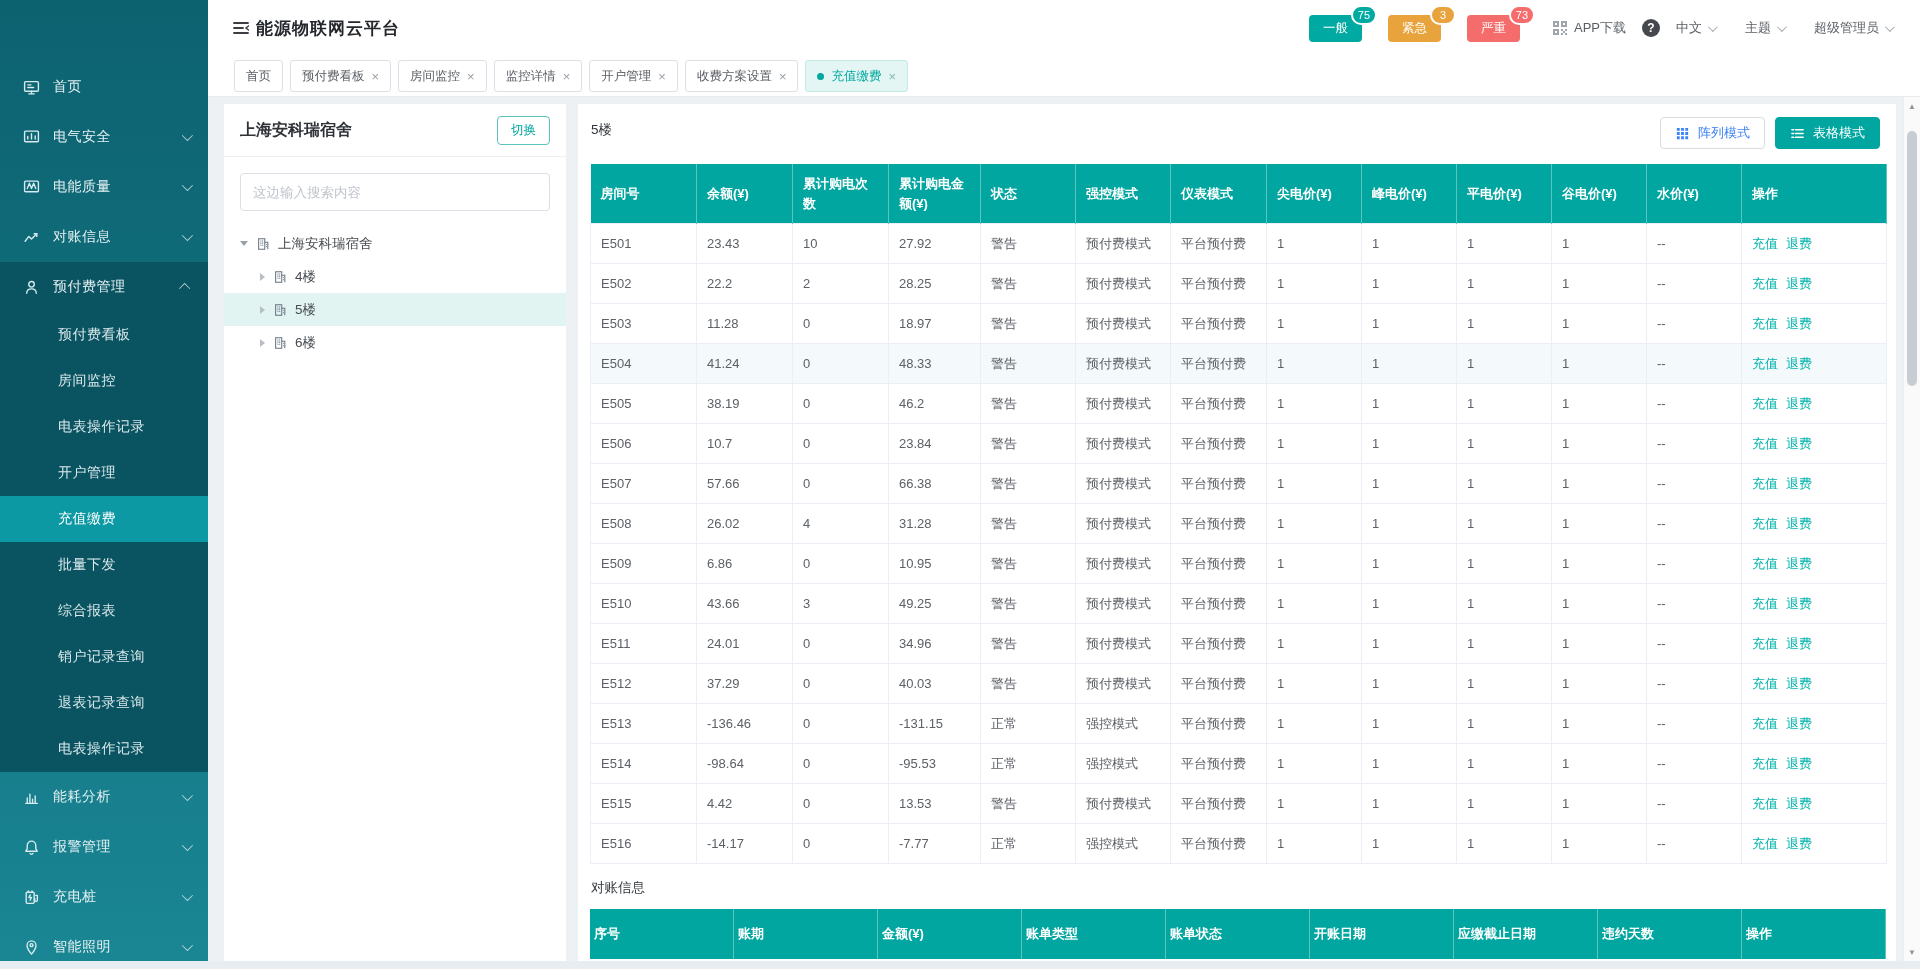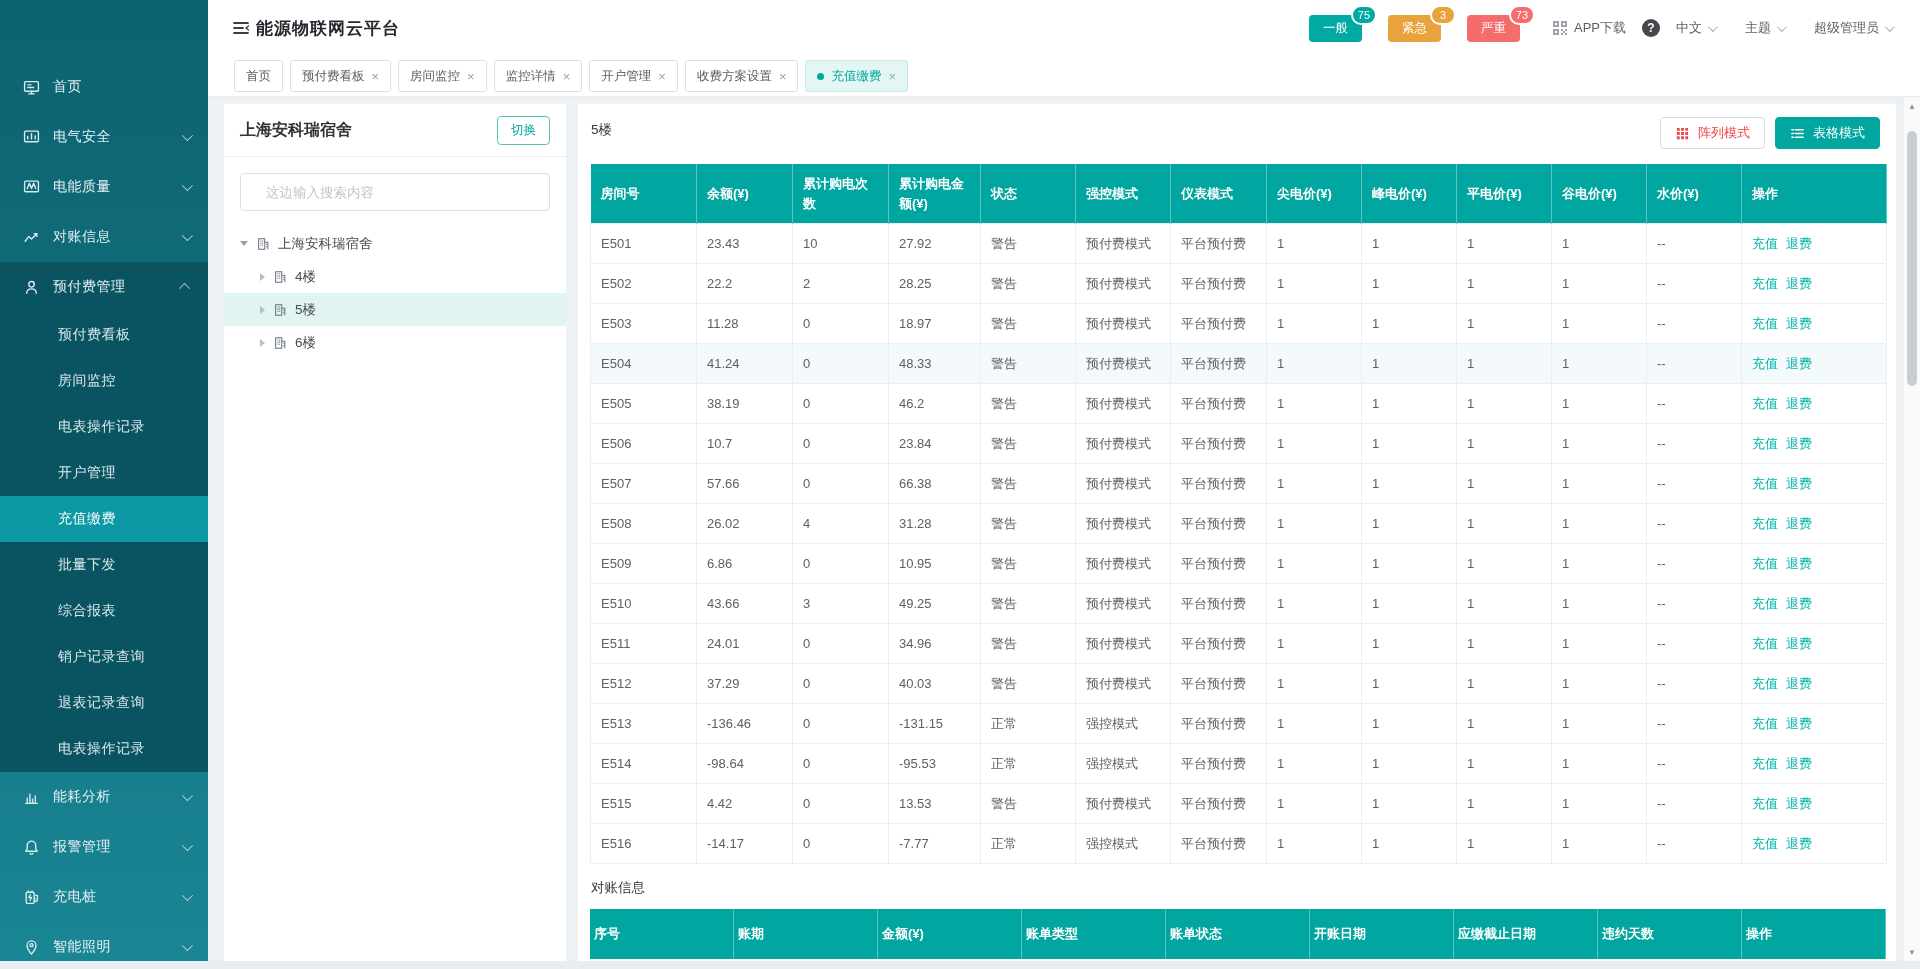--- a/index.html
+++ b/index.html
@@ -47,36 +47,36 @@
   .tab.active{background:#e4f6f4;border-color:#c4ebe7;color:#00a69f;}
   .tab.active .x{color:#7fb9b4;}
 
   
   .content{position:absolute;left:208px;top:97px;right:0;bottom:0;background:#eef1f4;}
   .tree-panel{position:absolute;left:16px;top:7px;width:342px;bottom:8px;background:#fff;box-sizing:border-box;}
   .tp-head{height:52px;display:flex;align-items:center;justify-content:space-between;padding:0 16px;border-bottom:1px solid #efefef;}
   .tp-title{font-size:16px;font-weight:bold;color:#2f3338;margin:0;}
   .switch-btn{border:1px solid #5bc2bc;color:#00a69f;background:#fff;font-size:12.5px;padding:5px 13px;border-radius:4px;cursor:pointer;}
   .tp-search{padding:16px 16px 10px 16px;}
-  .tp-search input{width:100%;height:38px;box-sizing:border-box;border:1px solid #dcdfe6;border-radius:4px;padding:0 25px;
+  .tp-search input{width:100%;height:38px;box-sizing:border-box;border:1px solid #dcdfe6;border-radius:4px;padding:0 12px;
     font-size:13.5px;color:#333;outline:none;font-family:inherit;}
   .tp-search input::placeholder{color:#c0c4cc;}
   .tree{padding:6px 0;}
   .t-row{height:33px;display:flex;align-items:center;gap:8px;font-size:13.5px;color:#474c52;cursor:pointer;padding-left:16px;}
   .t-row.floor{padding-left:36px;}
   .t-row.sel{background:#e1f4f1;}
   .caret-d{width:0;height:0;border-left:4.5px solid transparent;border-right:4.5px solid transparent;border-top:5.5px solid #9aa0a8;}
   .caret-r{width:0;height:0;border-top:4.5px solid transparent;border-bottom:4.5px solid transparent;border-left:5.5px solid #b8bec6;}
   .b-ico{display:inline-flex;color:#6b7582;}
 
   .main-panel{position:absolute;left:370px;top:7px;right:24px;bottom:8px;background:#fff;overflow:hidden;}
   .floor-label{position:absolute;left:13px;top:17px;font-size:13.5px;color:#33383e;}
   .view-btns{position:absolute;right:16px;top:13px;display:flex;gap:10px;}
   .vbtn{height:32px;padding:0 14px;border-radius:4px;font-size:13px;display:flex;align-items:center;gap:8px;
-    border:1px solid #d9dce1;background:#fff;color:#ef4444;cursor:pointer;}
+    border:1px solid #d9dce1;background:#fff;color:#3b82f6;cursor:pointer;}
   .vbtn.active{background:#00a69f;border-color:#00a69f;color:#fff;}
 
   
   .room-table{position:absolute;left:12px;top:60px;border-collapse:collapse;table-layout:fixed;width:1296px;font-size:13px;}
   .room-table th{background:#00a69f;color:#fff;font-weight:bold;text-align:left;padding:10px 10px;line-height:1.5;
     border-right:1px solid rgba(255,255,255,.35);}
   .room-table td{color:#5c6167;padding:0 10px;height:39px;border:1px solid #ebeef5;background:#fff;}
   .room-table tr.hl td{background:#f4f9fb;}
   .op-link{color:#00b3ab;cursor:pointer;margin-right:8px;}
 

